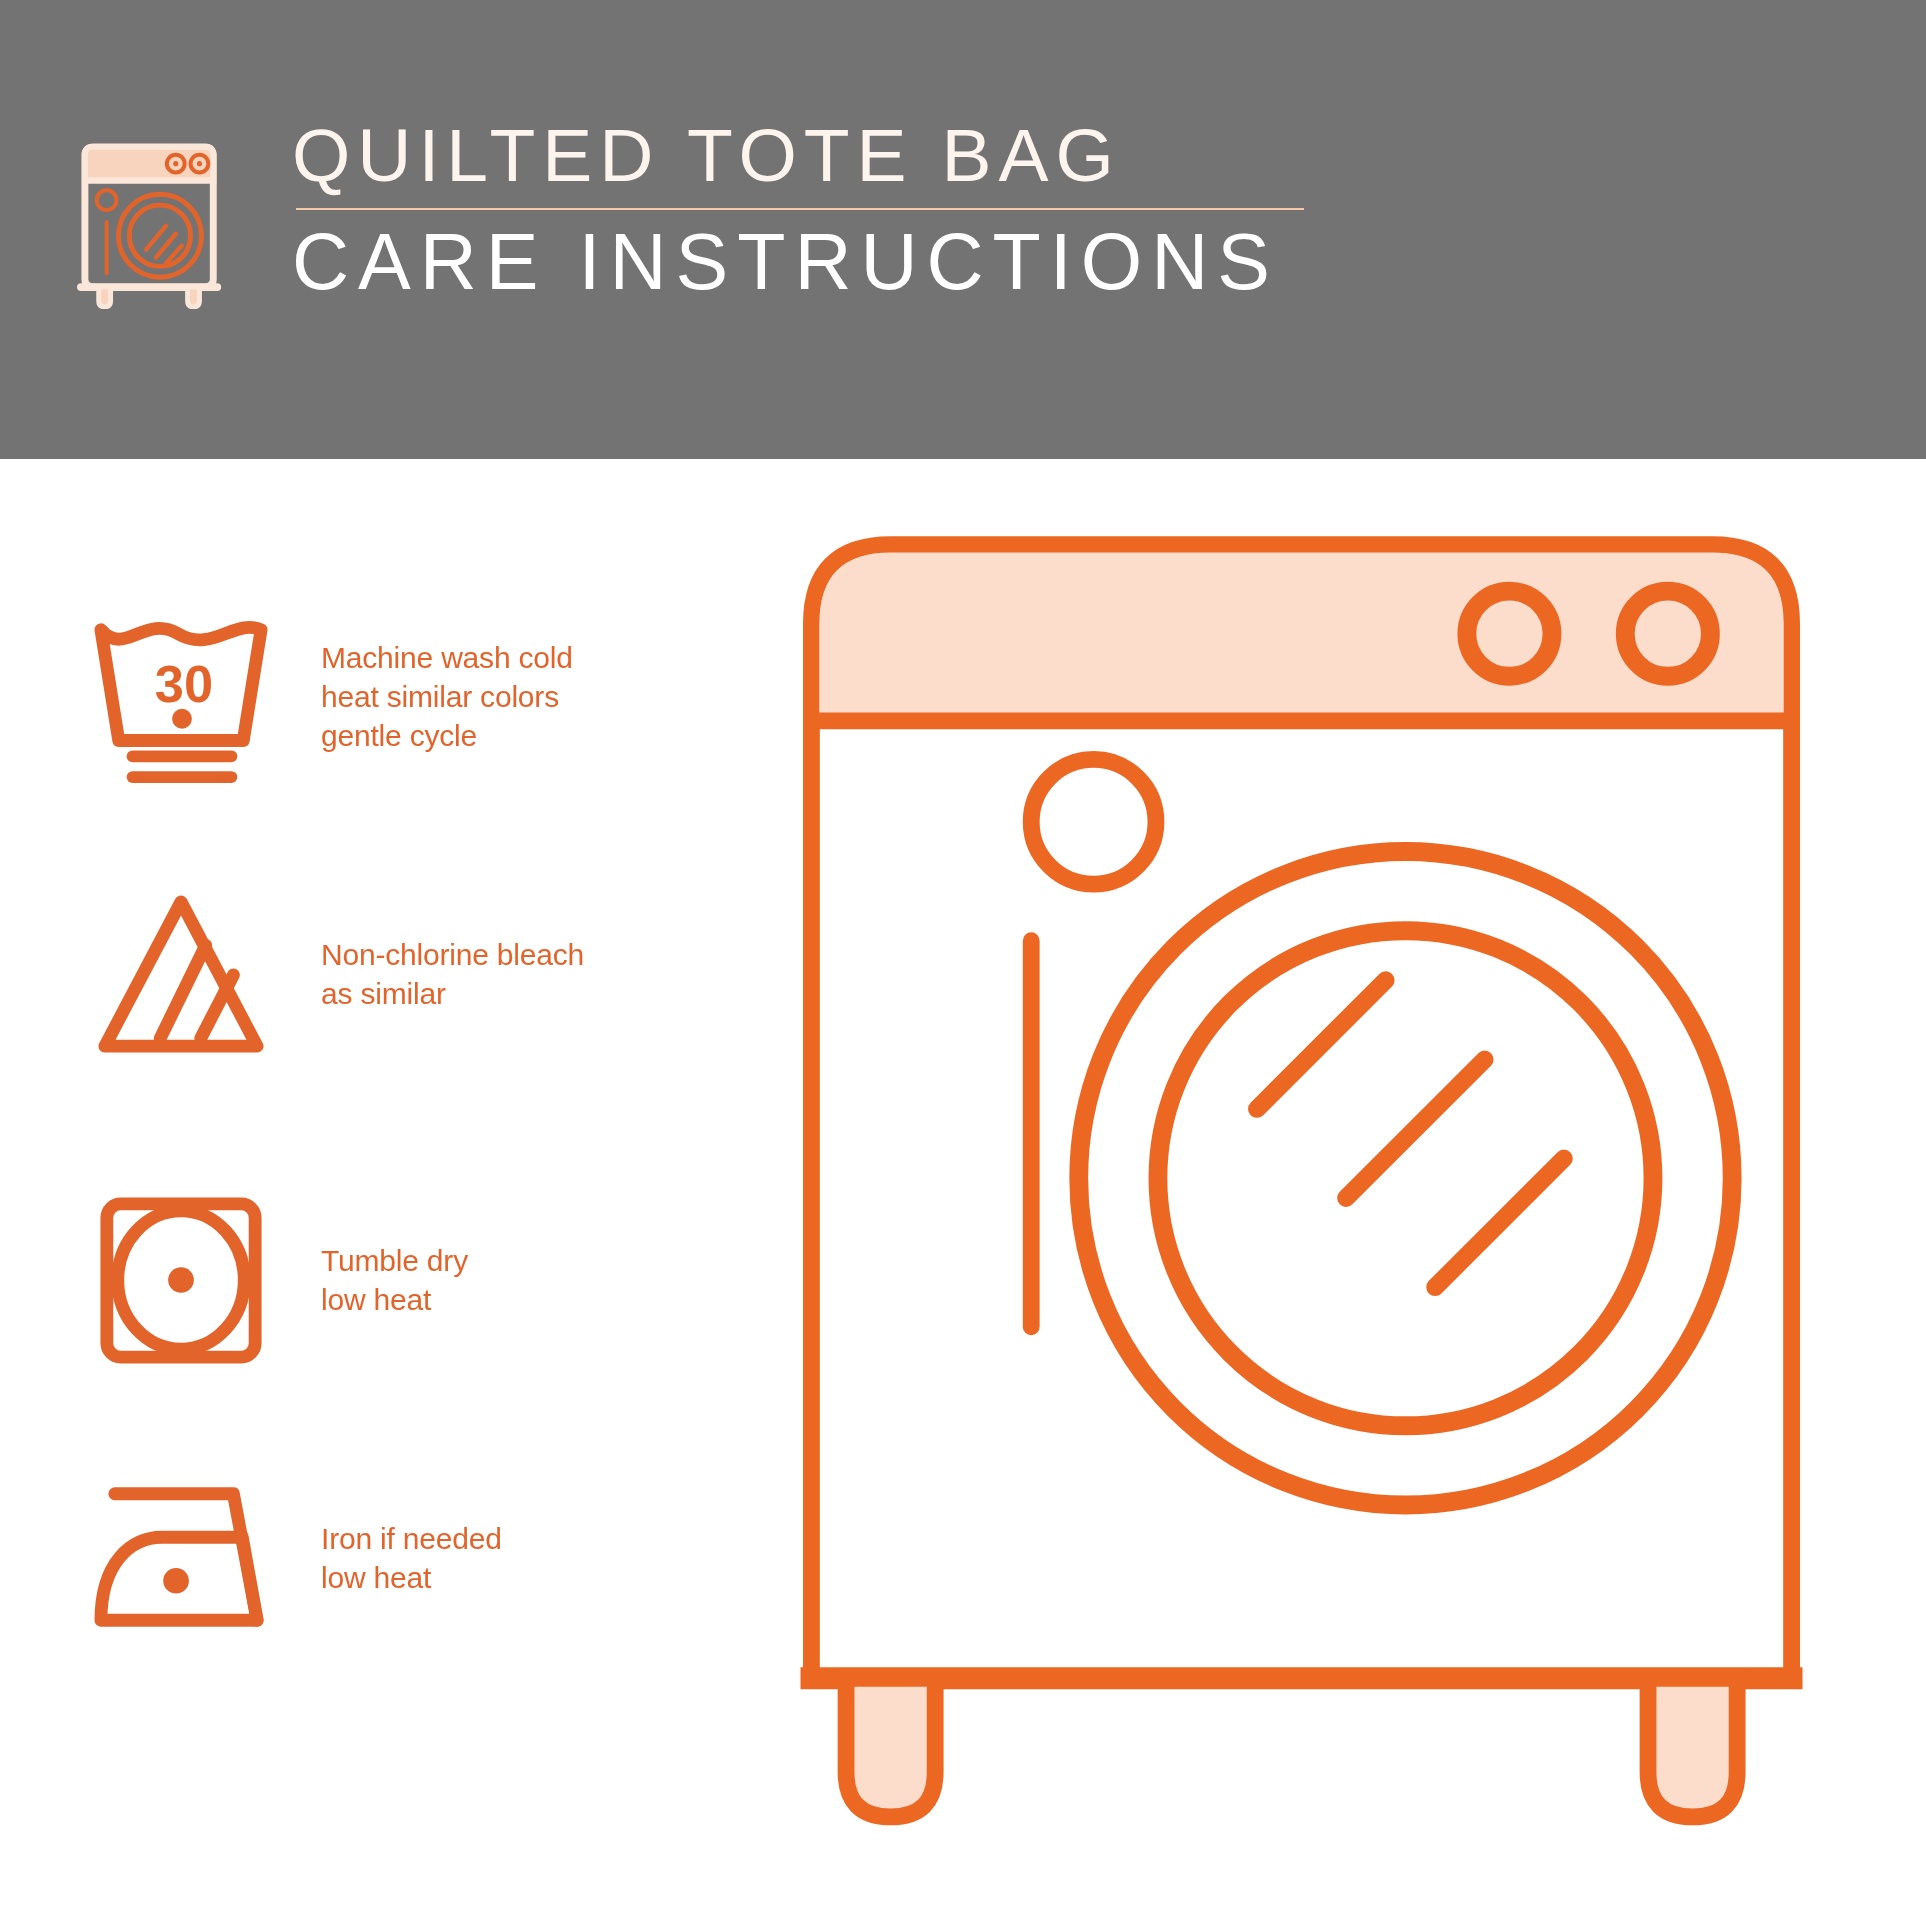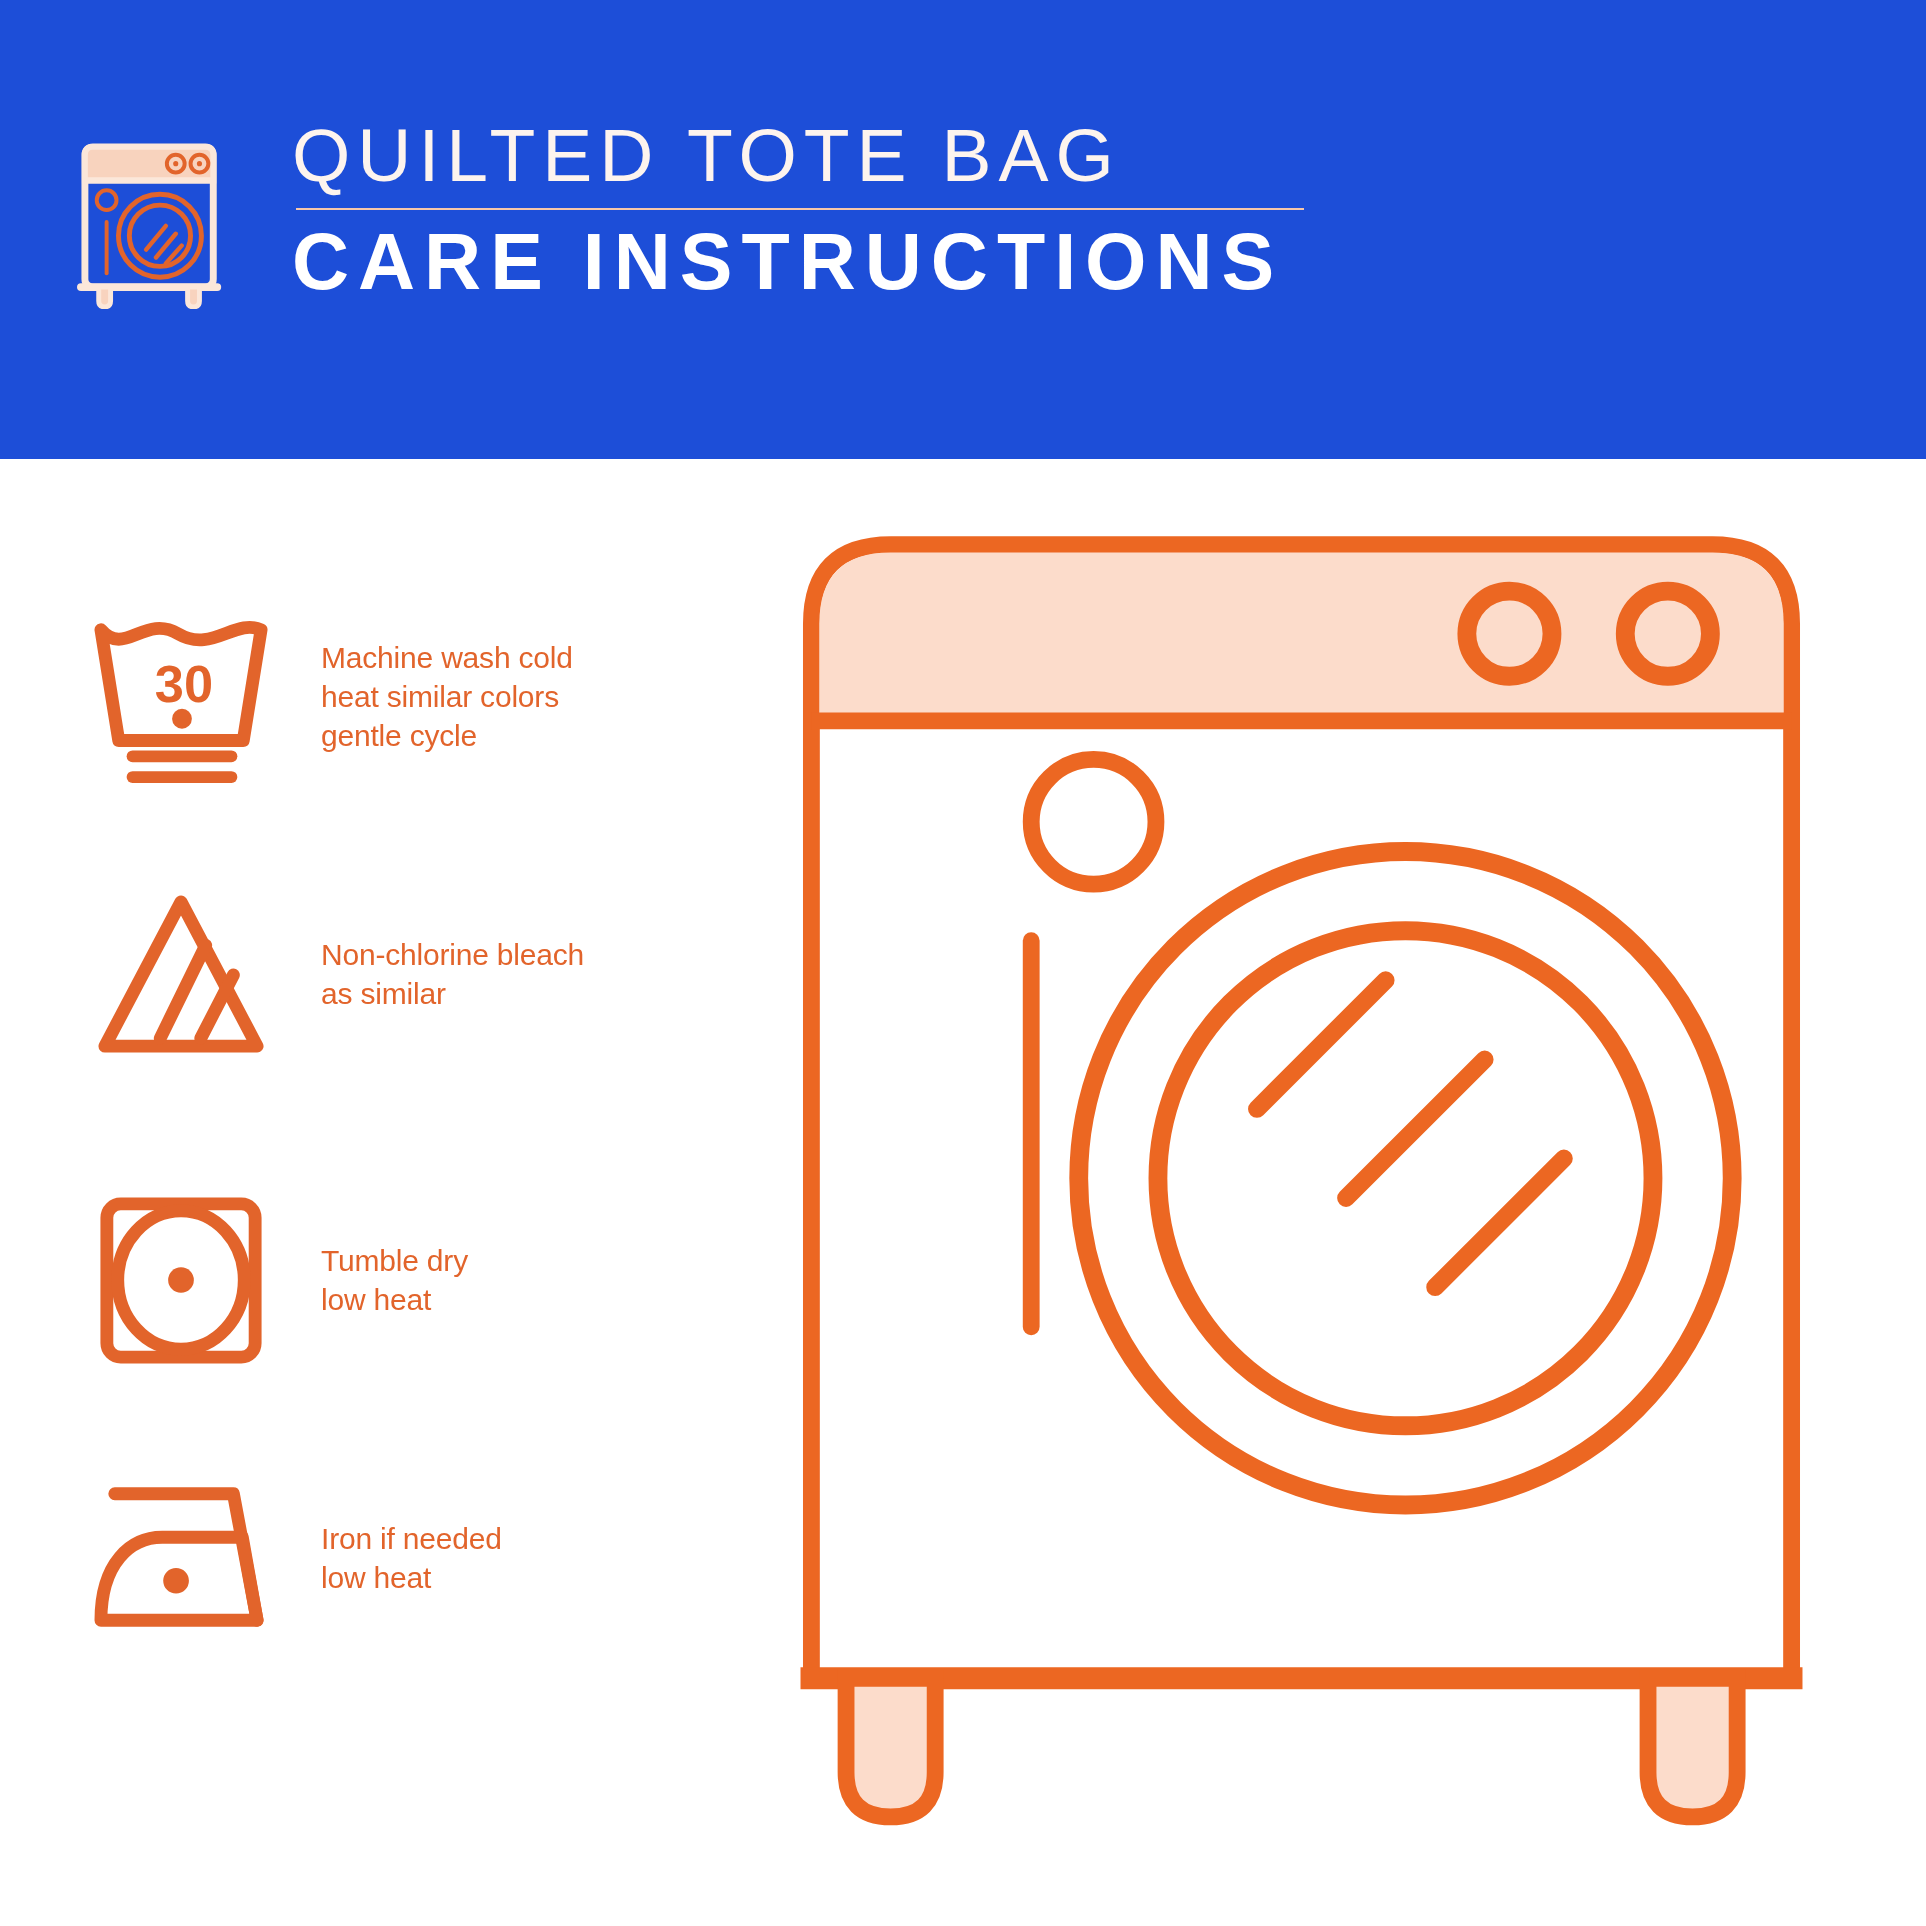--- a/index.html
+++ b/index.html
@@ -16,21 +16,21 @@
     position: relative;
   }
 
   
   .header {
     position: absolute;
     left: 0;
     top: 0;
     width: 1927px;
     height: 459px;
-    background: #1d4ed8;
+    background: #737373;
     overflow: hidden;
   }
   .header-inner {
     position: absolute;
     left: 77px;
     top: 117px;
     display: flex;
     align-items: flex-start;
   }
   .header-logo {
@@ -54,21 +54,21 @@
   .title-rule {
     height: 2px;
     background: #F7C7A9;
     margin: 14px 0 12px 4px;
     width: 1008px;
   }
   .title-line2 {
     font-size: 79px;
     letter-spacing: 9px;
     color: #FFFFFF;
-    font-weight: 700;
+    font-weight: 400;
     line-height: 1.02;
     white-space: nowrap;
   }
 
   
   .care-list {
     position: absolute;
     left: 0;
     top: 434px;
     width: 891px;

